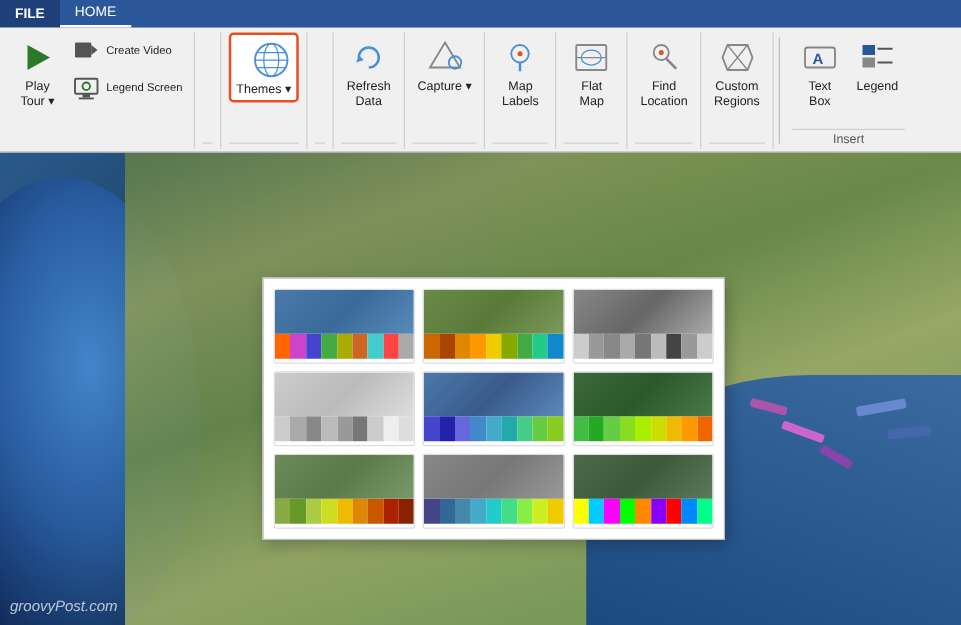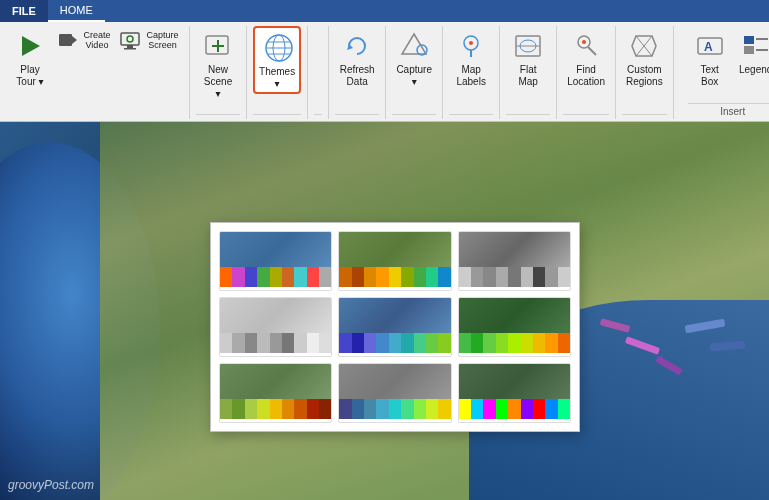--- a/index.html
+++ b/index.html
@@ -242,58 +242,46 @@
 
         <div class="ribbon-btn">
           <div class="icon-area">
             <svg width="32" height="32" viewBox="0 0 32 32">
               <polygon points="8,6 26,16 8,26" fill="#2b7a2b"></polygon>
             </svg>
           </div>
           <div class="btn-label">Play<br>Tour ▾</div>
         </div>
 
-        <div style="display:flex;flex-direction:row;gap:2px;">
+        <div style="display:flex;flex-direction:column;gap:2px;">
           <div class="ribbon-btn-small" style="flex-direction:row;gap:4px;align-items:center;">
             <div class="icon-area-sm">
               <svg width="22" height="22" viewBox="0 0 22 22">
                 <rect x="2" y="5" width="13" height="12" rx="1" fill="#555"></rect>
                 <polygon points="15,7 20,11 15,15" fill="#555"></polygon>
               </svg>
             </div>
             <div class="btn-label-sm">Create Video</div>
           </div>
           <div class="ribbon-btn-small" style="flex-direction:row;gap:4px;align-items:center;">
             <div class="icon-area-sm">
               <svg width="22" height="22" viewBox="0 0 22 22">
                 <rect x="2" y="4" width="18" height="12" rx="1" fill="none" stroke="#555" stroke-width="1.5"></rect>
                 <rect x="8" y="16" width="6" height="3" fill="#555"></rect>
                 <rect x="5" y="19" width="12" height="1.5" fill="#555"></rect>
                 <circle cx="11" cy="10" r="3" fill="none" stroke="#2b7a2b" stroke-width="1.5"></circle>
               </svg>
             </div>
-            <div class="btn-label-sm">Capture Screen</div>
-          </div>
-        </div>
-      </div>
-    </div>
-
-    <div class="ribbon-group">
-      <div class="ribbon-group-items">
-        <div class="ribbon-btn">
-          <div class="icon-area">
-            <svg width="32" height="32" viewBox="0 0 32 32">
-              <rect x="4" y="6" width="22" height="18" rx="2" fill="none" stroke="#888" stroke-width="1.5"></rect>
-              <line x1="16" y1="10" x2="16" y2="22" stroke="#2b7a2b" stroke-width="2"></line>
-              <line x1="10" y1="16" x2="22" y2="16" stroke="#2b7a2b" stroke-width="2"></line>
-            </svg>
-          </div>
-          <div class="btn-label">New<br>Scene ▾</div>
-        </div>
-      </div>
+            <div class="btn-label-sm">Legend Screen</div>
+          </div>
+        </div>
+      </div>
+    </div>
+
+    <div class="ribbon-group">
       <div class="ribbon-group-label"></div>
     </div>
 
     <div class="ribbon-group">
       <div class="ribbon-group-items">
         <div class="ribbon-btn themes-btn" style="border:2px solid #e55020;background:white;">
           <div class="icon-area">
             <svg width="32" height="32" viewBox="0 0 32 32">
               <circle cx="16" cy="16" r="13" fill="none" stroke="#4a90d9" stroke-width="1.5"></circle>
               <ellipse cx="16" cy="16" rx="6" ry="13" fill="none" stroke="#4a90d9" stroke-width="1"></ellipse>

